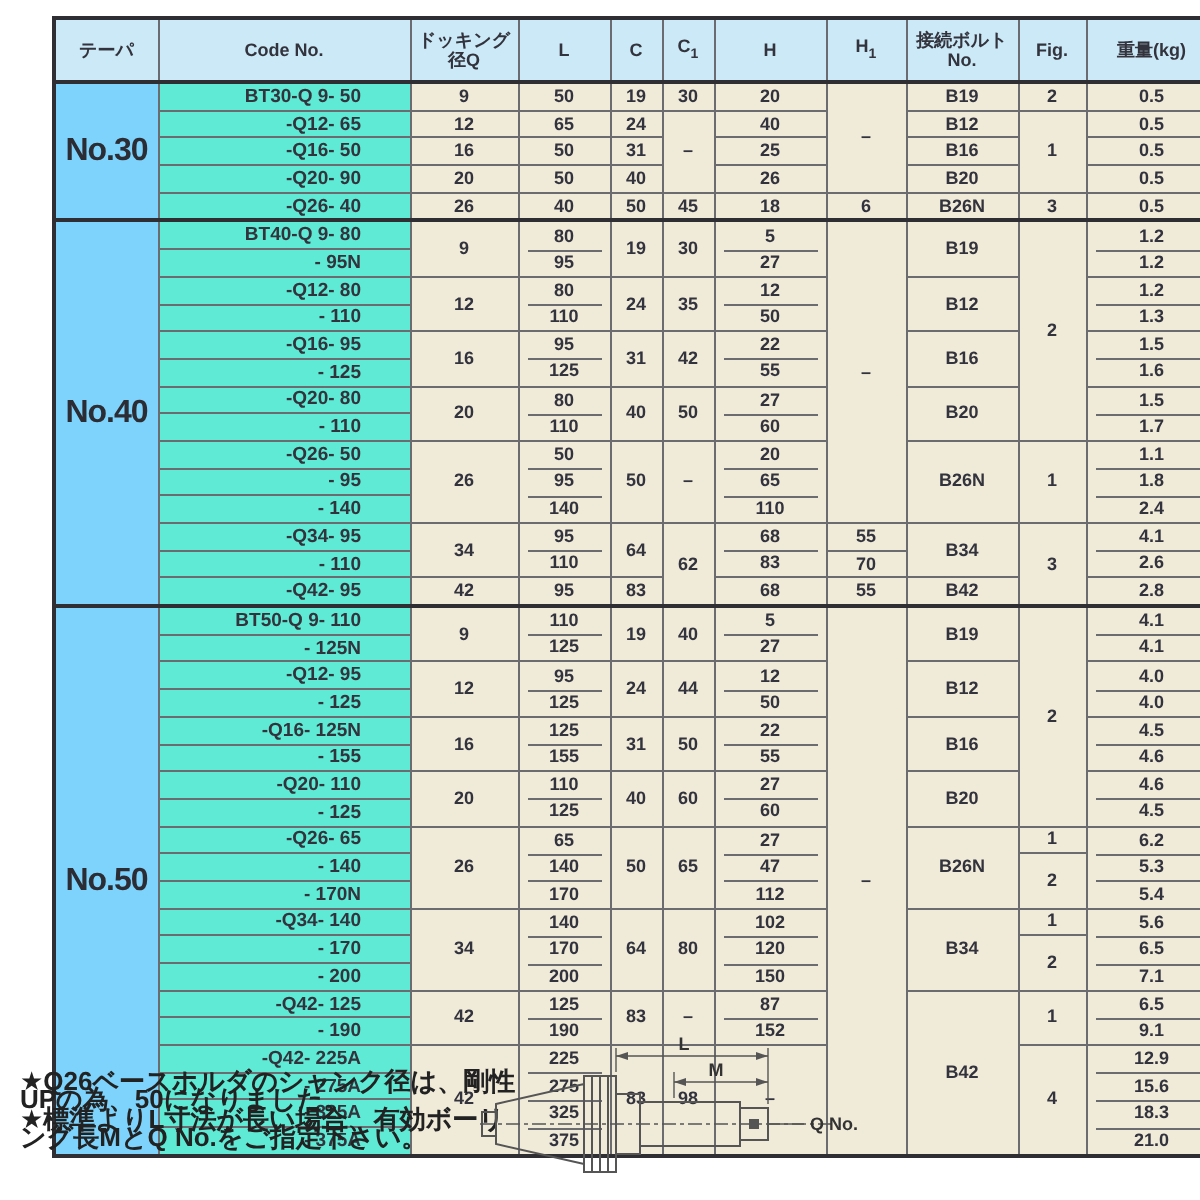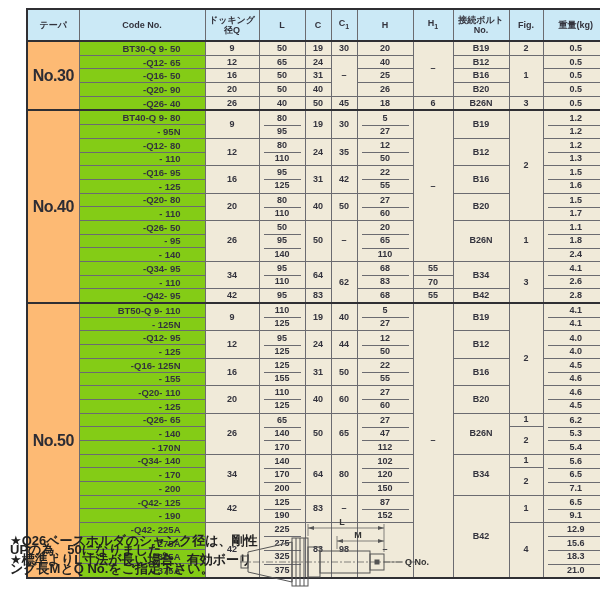--- a/index.html
+++ b/index.html
@@ -7,22 +7,22 @@
         font-family:"Liberation Sans","DejaVu Sans",sans-serif;}
   table.spec{position:absolute;left:26px;top:8px;width:582px;border-collapse:collapse;
         table-layout:fixed;border:2px solid #2f2f33;}
   th,td{padding:0;text-align:center;vertical-align:middle;color:#33333d;
         border-left:1px solid #6b6b70;border-right:1px solid #6b6b70;
         border-top:1px solid #6b6b70;border-bottom:none;overflow:hidden;}
   thead th{background:#cbe9f6;font-size:9px;font-weight:bold;height:30px;line-height:10px;
         border-bottom:2px solid #2f2f33;}
   thead th sub{font-size:7px;}
   tbody td{background:#f0ead9;font-size:9px;font-weight:bold;height:12.7px;line-height:11px;}
-  td.col-code{background:#84cc16;text-align:right;padding-right:24px;font-size:9.5px;white-space:nowrap;}
-  td.taper{background:#fdba74;font-size:16px;font-weight:bold;color:#2c2c34;letter-spacing:-0.5px;}
+  td.col-code{background:#5eead4;text-align:right;padding-right:24px;font-size:9.5px;white-space:nowrap;}
+  td.taper{background:#7dd3fc;font-size:16px;font-weight:bold;color:#2c2c34;letter-spacing:-0.5px;}
   td.ins{border-top:none;position:relative;}
   td.ins::before{content:"";position:absolute;left:4px;right:4px;top:0;height:1px;background:#6b6b70;}
   tr.sec-start td{border-top:2px solid #2f2f33;}
   .footnotes{position:absolute;left:10px;top:536px;width:250px;font-size:13px;line-height:9.4px;
         color:#222;font-weight:bold;}
   .diagram{position:absolute;left:238px;top:516px;}
   .diagram text{font-size:9px;font-weight:bold;fill:#333;font-family:"Liberation Sans",sans-serif;}
 </style>
 </head>
 <body>

